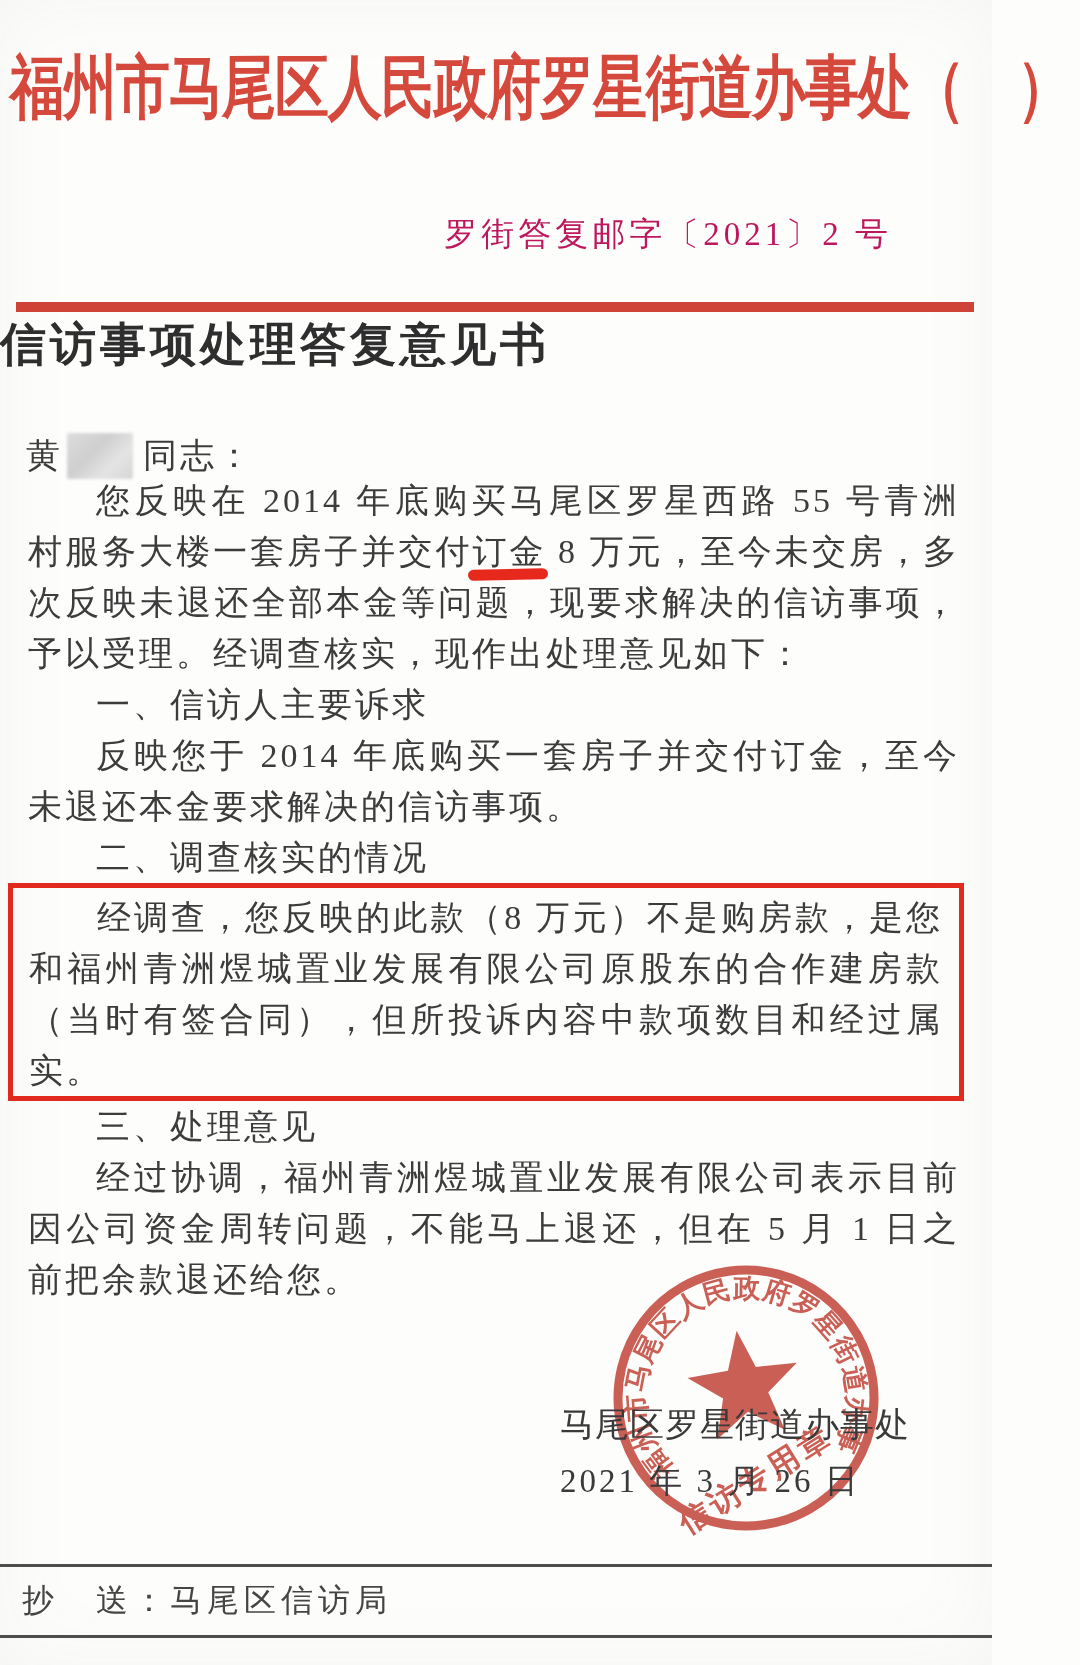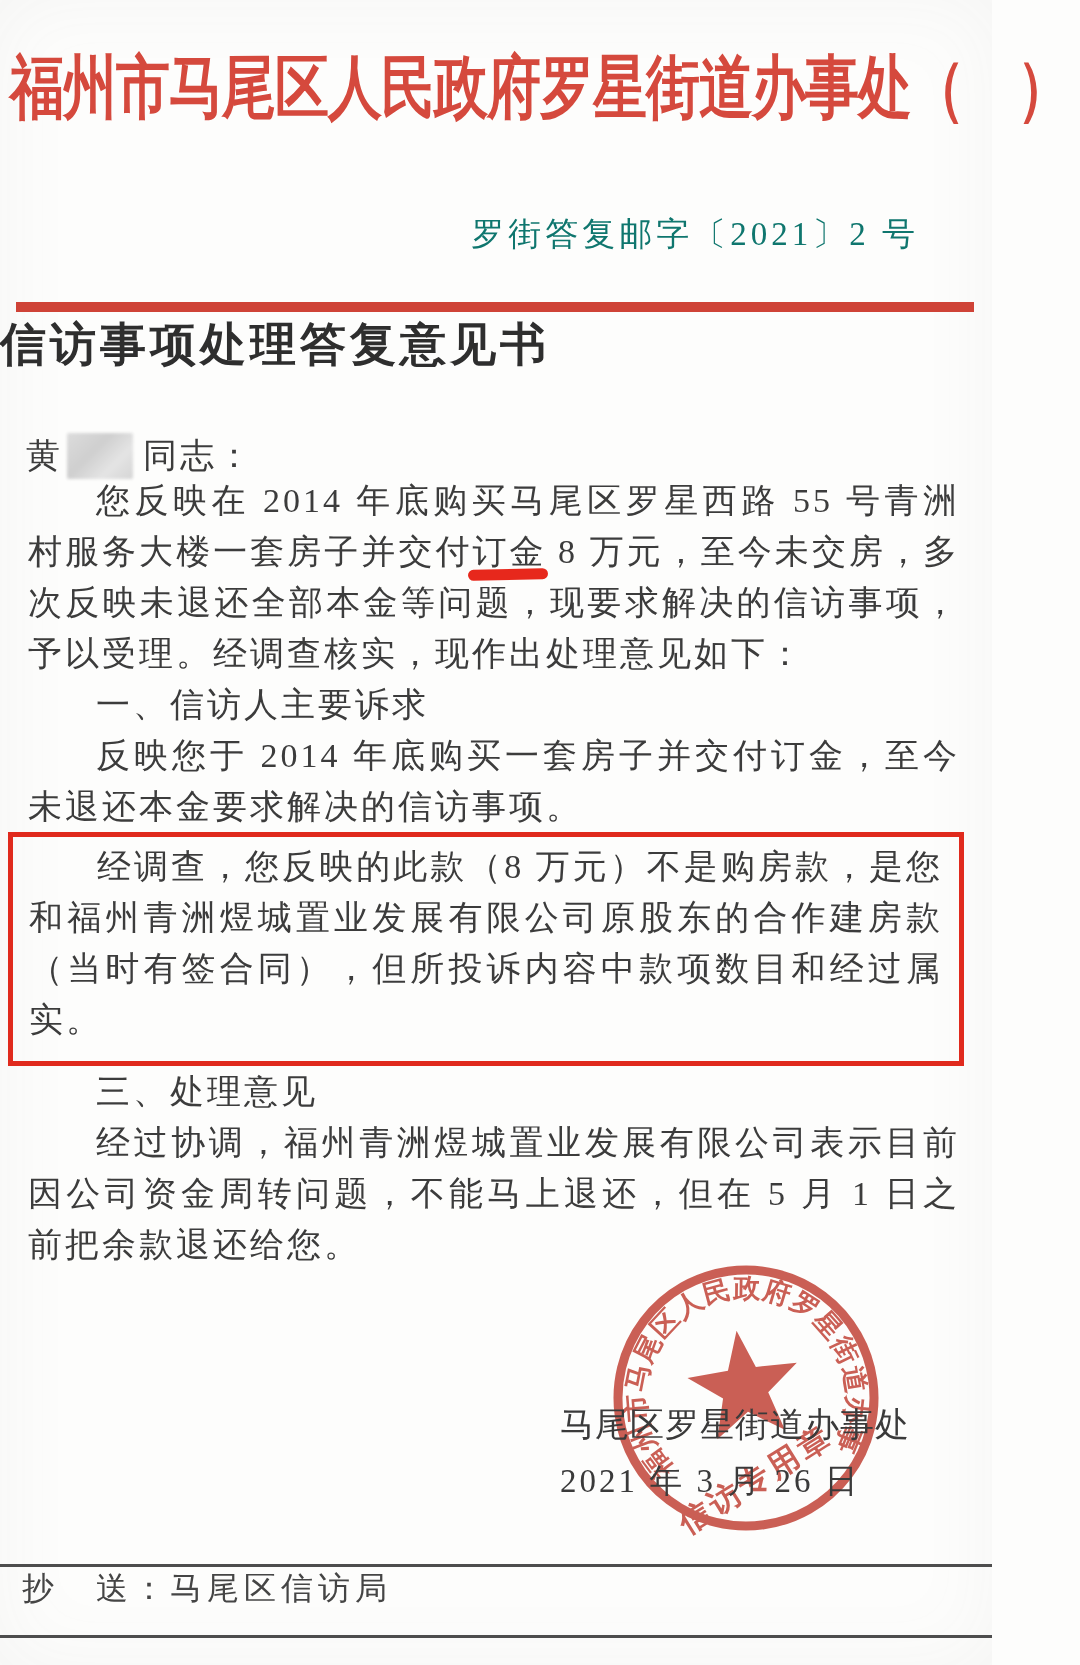--- a/index.html
+++ b/index.html
@@ -29,23 +29,23 @@
     font-weight: 700;
     letter-spacing: -1px;
     color: #d5493d;
     white-space: nowrap;
     transform: scaleY(1.28);
     transform-origin: top center;
   }
   .doc-number {
     position: absolute;
     top: 212px;
-    right: 73px;
+    right: 100px;
     font-size: 33px;
-    color: #0f766e;
+    color: #be185d;
     letter-spacing: 4px;
     white-space: nowrap;
   }
   .red-rule {
     position: absolute;
     top: 302px;
     left: 16px;
     right: 18px;
     height: 10px;
     background: #cf4337;
@@ -108,21 +108,21 @@
     bottom: -10px;
     height: 11px;
     border-radius: 6px;
     background: #e7281c;
     transform: rotate(-1.2deg);
   }
   .red-box {
     border: 5px solid #e02a1d;
     margin-left: -20px;
     margin-right: -4px;
-    padding: 4px 16px 16px 16px;
+    padding: 4px 16px 0 16px;
   }
   
   .stamp {
     position: absolute;
     left: 596px;
     top: 1248px;
     width: 300px;
     height: 300px;
     opacity: 0.88;
     z-index: 1;
@@ -150,20 +150,21 @@
   
   .footer {
     position: absolute;
     top: 1564px;
     left: 0;
     right: 0;
     height: 68px;
     border-top: 3px solid #4d4d4d;
     border-bottom: 3px solid #4d4d4d;
     display: flex;
+    align-items: center;
     padding-left: 22px;
     font-size: 32px;
     color: #454545;
     letter-spacing: 5px;
   }
 </style>
 </head>
 <body>
 
 <div class="page">
@@ -179,20 +180,21 @@
   <div class="salutation">
     <span>黄</span>
     <span class="blur-name"></span>
     <span>同志：</span>
   </div>
 
   <div class="body-text">
     <p><span>您反映在 2014 年底购买马尾区罗星西路 55 号青洲村服务大楼一套房子并交付</span><span class="u-red">订金</span><span> 8 万元，至今未交房，多次反映未退还全部本金等问题，现要求解决的信访事项，予以受理。经调查核实，现作出处理意见如下：</span></p>
     <p>一、信访人主要诉求</p>
     <p>反映您于 2014 年底购买一套房子并交付订金，至今未退还本金要求解决的信访事项。</p>
+    <p>二、调查核实的情况</p>
     <div class="red-box">
       <p>经调查，您反映的此款（8 万元）不是购房款，是您和福州青洲煜城置业发展有限公司原股东的合作建房款（当时有签合同），但所投诉内容中款项数目和经过属实。</p>
     </div>
     <p>三、处理意见</p>
     <p>经过协调，福州青洲煜城置业发展有限公司表示目前因公司资金周转问题，不能马上退还，但在 5 月 1 日之前把余款退还给您。</p>
   </div>
 
   <svg class="stamp" viewBox="-150 -150 300 300">
     <g transform="rotate(-8)">
       <circle cx="0" cy="0" r="128" fill="none" stroke="#c44a3e" stroke-width="9"></circle>

